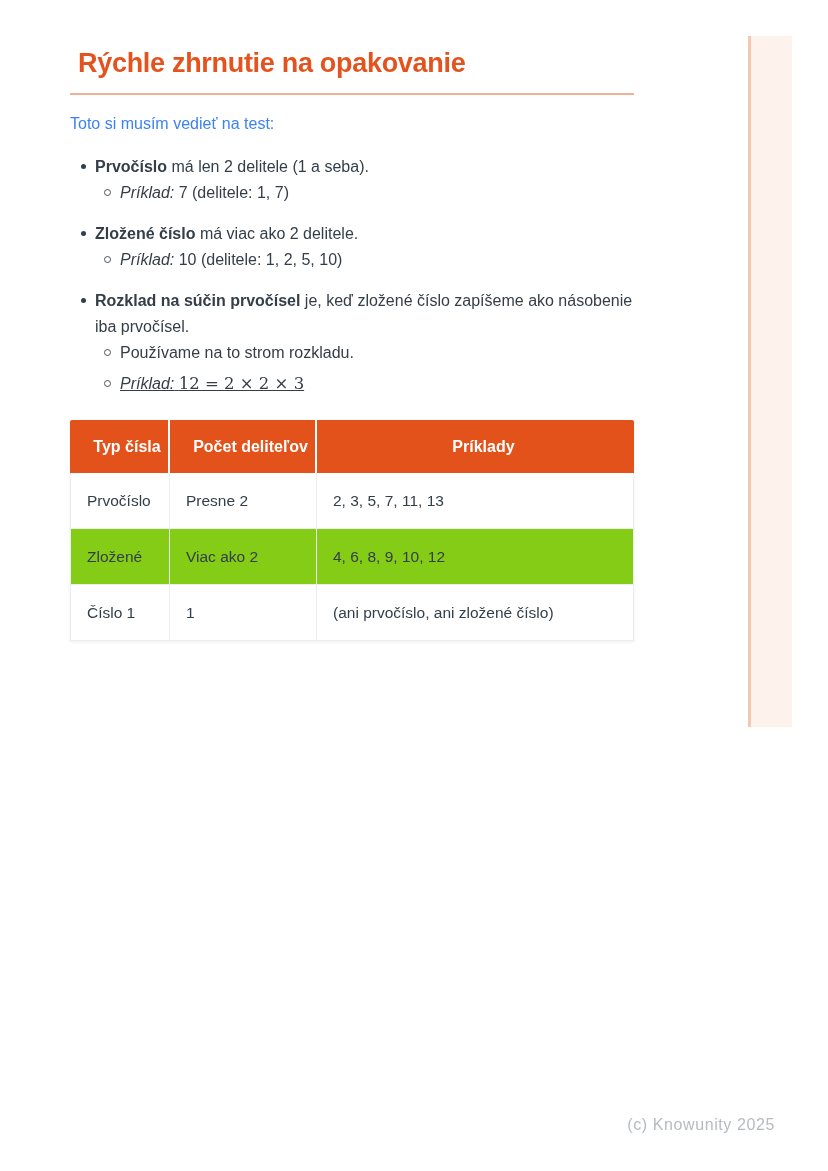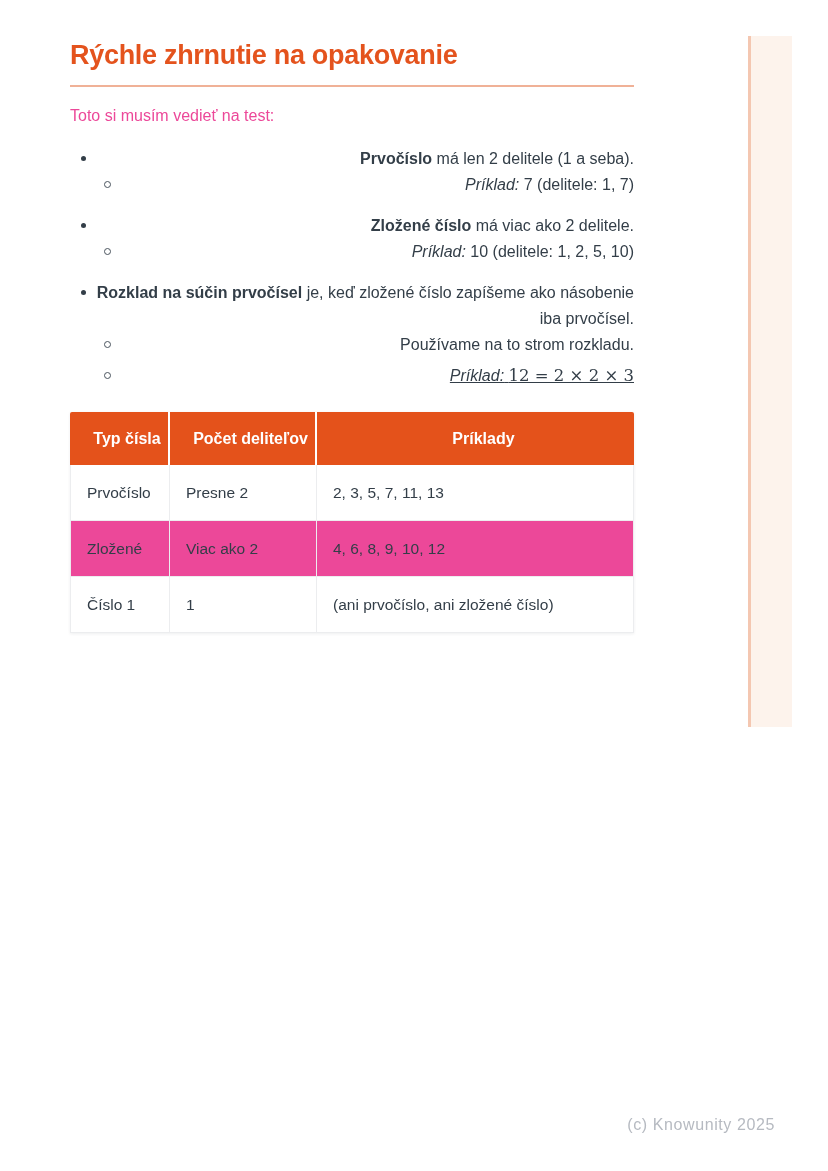--- a/index.html
+++ b/index.html
@@ -15,48 +15,47 @@
     background: #ffffff;
     overflow: hidden;
   }
   .content {
     position: absolute;
     left: 70px;
     top: 0;
     width: 564px;
   }
   .title {
-    margin: 0;
+    margin: 8px;
     padding-top: 40px;
     font-size: 27px;
     line-height: 31px;
     font-weight: 700;
     letter-spacing: -0.3px;
     color: #e4531d;
   }
   .title-divider {
     height: 2px;
     margin-top: 14px;
     background: #f0b197;
   }
   .intro {
     margin: 17px 0 0 0;
     font-size: 16px;
     line-height: 24px;
-    color: #ec4899;
+    color: #3b82f6;
   }
   .bullets { margin-top: 18px; }
   .b-item {
     position: relative;
     padding-left: 25px;
     margin-bottom: 9px;
     font-size: 16px;
     line-height: 26px;
     color: #333e48;
-    text-align: right;
   }
   .b-item .dot {
     position: absolute;
     left: 11px;
     top: 10px;
     width: 5px;
     height: 5px;
     border-radius: 50%;
     background: #333e48;
   }
@@ -110,21 +109,21 @@
   .summary-table td {
     height: 55px;
     padding: 0 0 0 16px;
     font-size: 15.5px;
     color: #333e48;
     background: #ffffff;
     border-right: 1px solid #ecedef;
     border-bottom: 1px solid #ecedef;
   }
   .summary-table td:first-child { border-left: 1px solid #ecedef; }
-  .summary-table tr.alt td { background: #ec4899; }
+  .summary-table tr.alt td { background: #84cc16; }
   .edge-strip {
     position: absolute;
     left: 748px;
     top: 36px;
     width: 41px;
     height: 691px;
     background: #fdf3ec;
     border-left: 3px solid #f4c7b1;
   }
   .footer {

